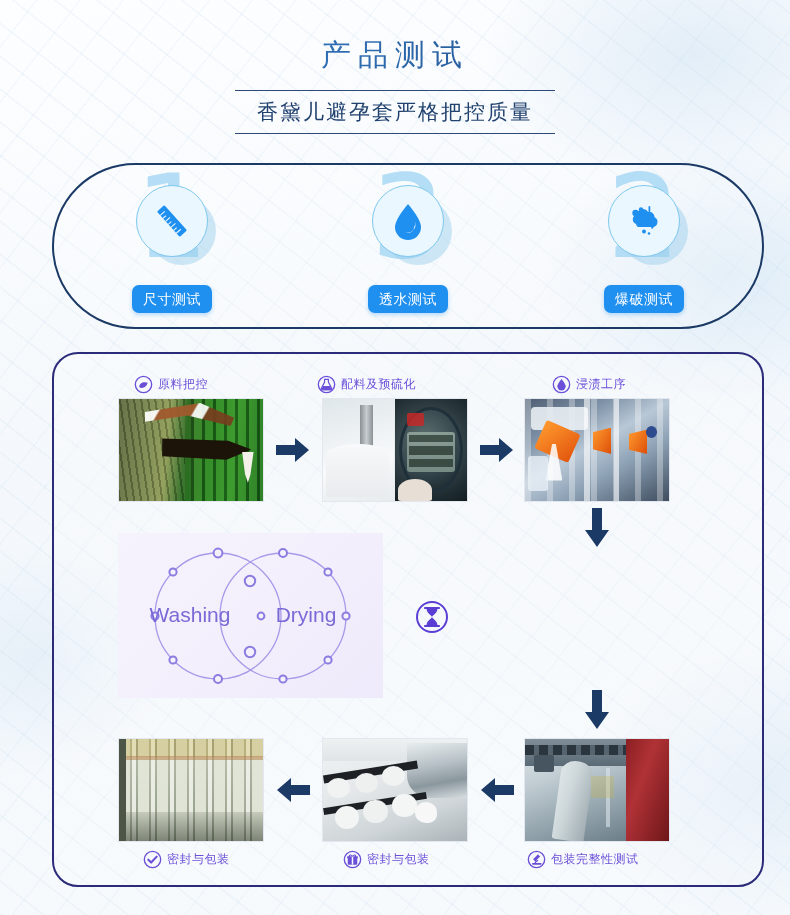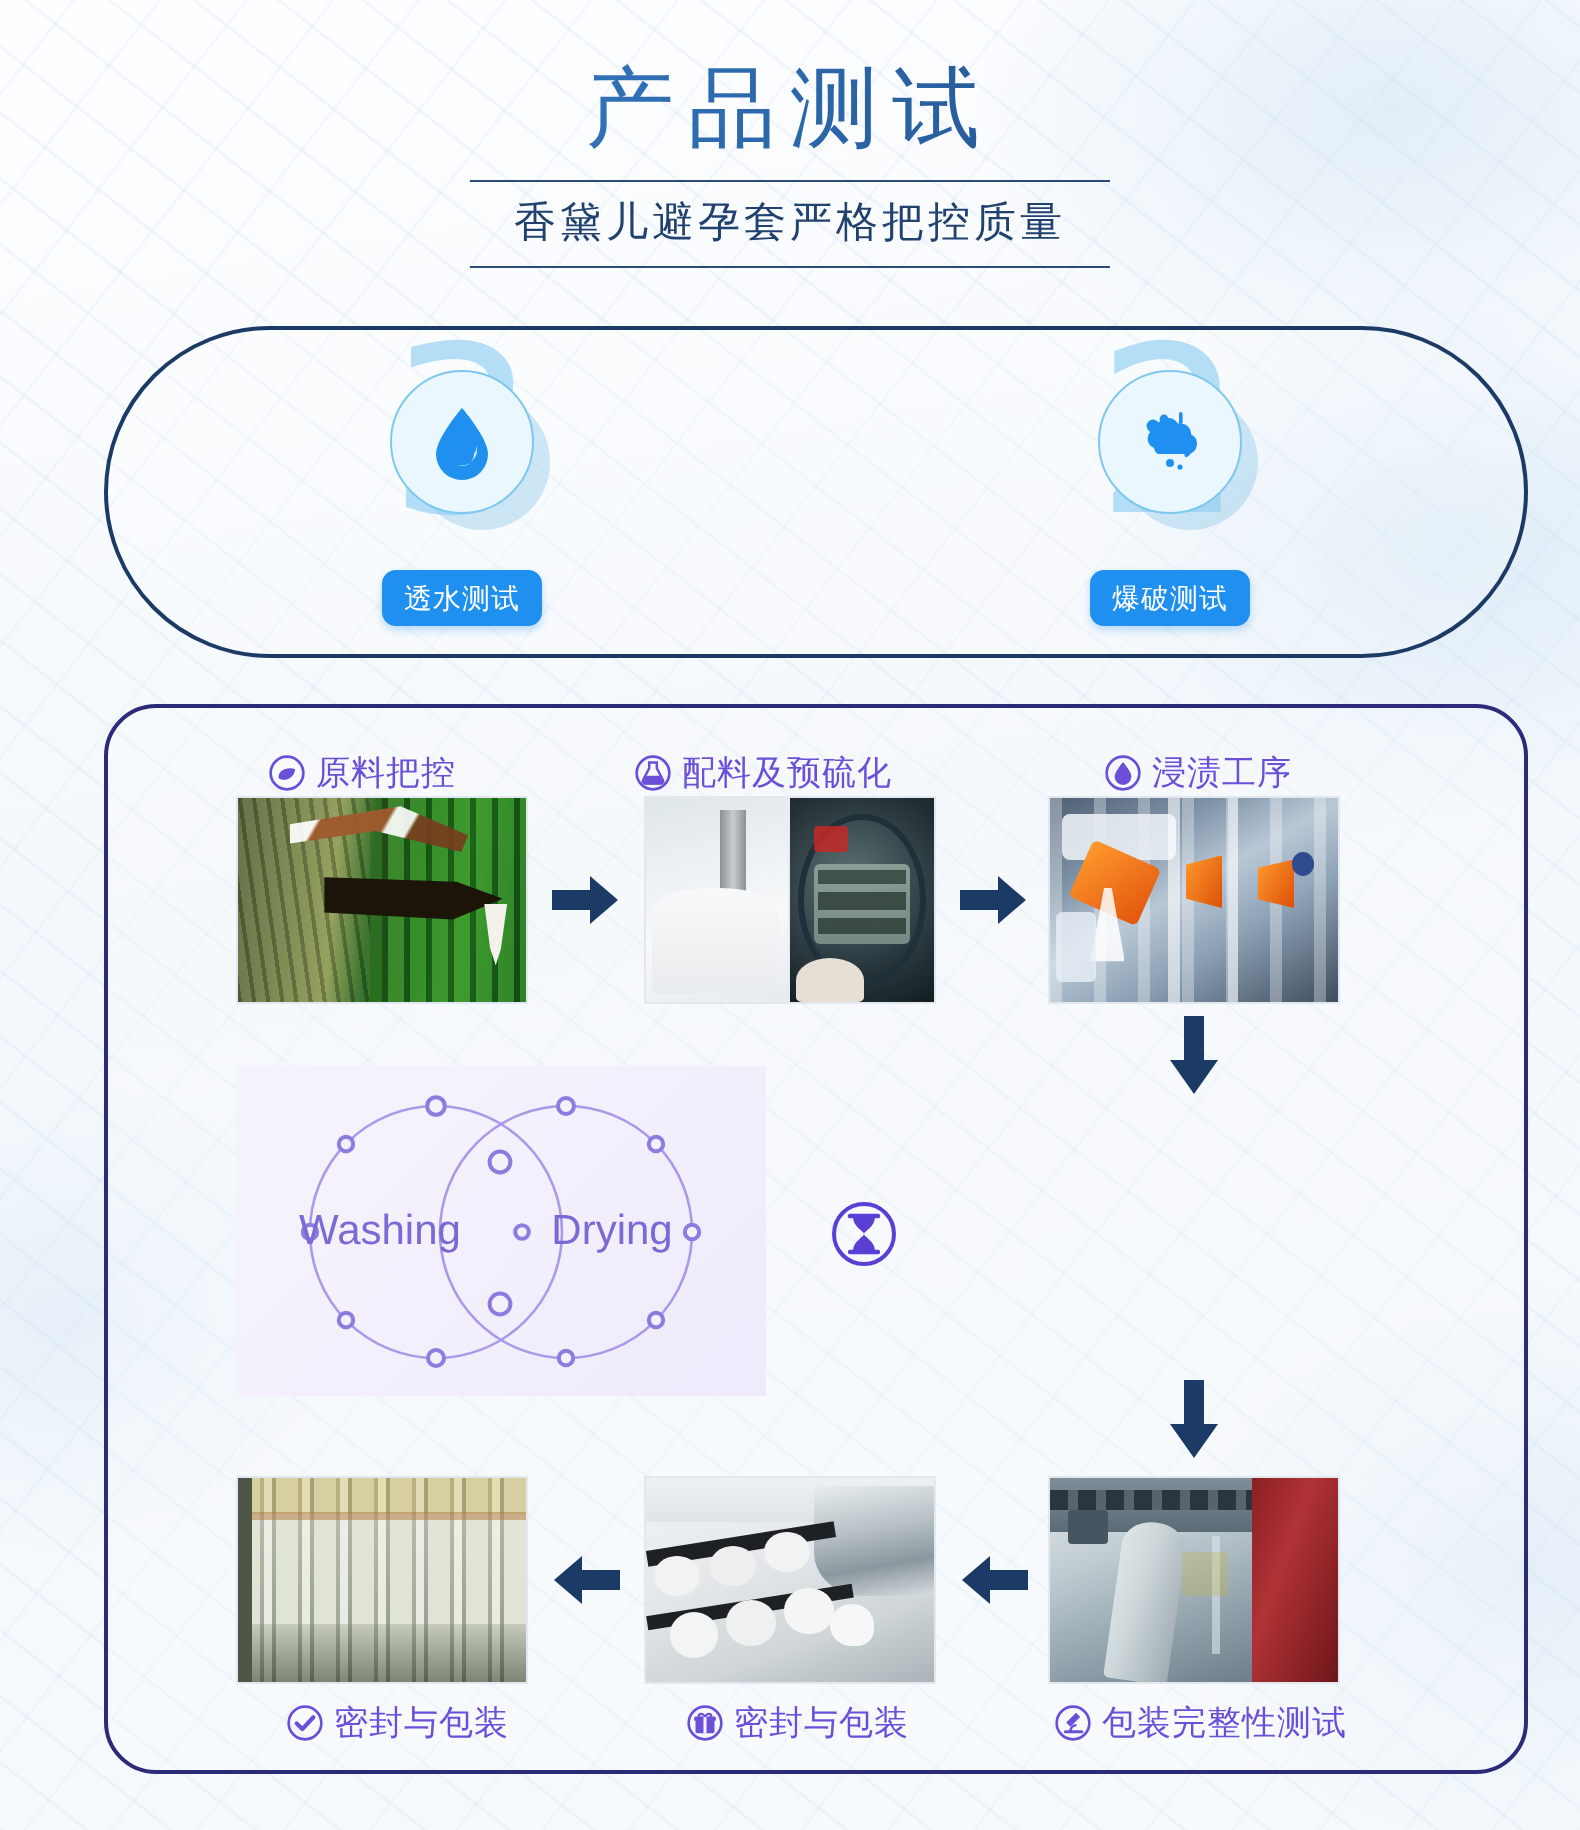--- a/index.html
+++ b/index.html
@@ -21,21 +21,21 @@
     position: absolute; inset: 0;
     background-image:
       repeating-linear-gradient(38deg, rgba(198,220,238,.22) 0px, rgba(198,220,238,.22) 1px, rgba(255,255,255,0) 2px, rgba(255,255,255,0) 26px),
       repeating-linear-gradient(-52deg, rgba(200,222,240,.17) 0px, rgba(200,222,240,.17) 1px, rgba(255,255,255,0) 2px, rgba(255,255,255,0) 34px);
     pointer-events: none;
   }
 
   
   .header { position: absolute; top: 26px; left: 0; width: 790px; text-align: center; }
   .title {
-    font-size: 44px; letter-spacing: 7px; font-weight: 400;
+    font-size: 30px; letter-spacing: 7px; font-weight: 400;
     background: linear-gradient(100deg, #3a8fd4 0%, #2f6fb5 40%, #1d3f72 100%);
     -webkit-background-clip: text; background-clip: text;
     -webkit-text-fill-color: transparent; color: #28558f;
     line-height: 58px;
   }
   .subwrap { width: 320px; margin: 6px auto 0; }
   .subtitle {
     font-size: 21px; color: #21416e; letter-spacing: 2px;
     border-top: 1.6px solid #2b4a77; border-bottom: 1.6px solid #2b4a77;
     padding: 8px 0 8px; line-height: 26px;
@@ -73,21 +73,21 @@
 
   
   .proc-panel {
     position: absolute; left: 52px; top: 352px; width: 712px; height: 535px;
     border: 2.2px solid #2b2b7a; border-radius: 26px;
     background: rgba(255,255,255,.2);
   }
 
   .proc-label {
     position: absolute; display: flex; align-items: center; gap: 5px;
-    color: #6b4fd8; font-size: 17px; letter-spacing: .5px; white-space: nowrap;
+    color: #6b4fd8; font-size: 12px; letter-spacing: .5px; white-space: nowrap;
   }
   .proc-label .lbl-ic { flex: 0 0 auto; display: flex; }
 
   .photo {
     position: absolute; border: 1px solid #e3e7ef;
     background: #ccc; overflow: hidden;
   }
   .photo > div { position: absolute; inset: 0; }
 
   .arrow { position: absolute; }
@@ -110,20 +110,40 @@
 <div class="header">
   <div class="title">产品测试</div>
   <div class="subwrap">
     <div class="subtitle">香黛儿避孕套严格把控质量</div>
   </div>
 </div>
 
 <div class="steps-panel">
   <div class="steps-row">
 
+    <div class="step">
+      <div class="big-num">1</div>
+      <div class="icon-circle">
+        <svg width="40" height="40" viewBox="0 0 40 40">
+          <g transform="rotate(-42 20 20)">
+            <rect x="15" y="3" width="10" height="34" rx="1.2" fill="#1f8ff0"></rect>
+            <g stroke="#eaf7fe" stroke-width="1.1">
+              <line x1="15" y1="8" x2="21" y2="8"></line>
+              <line x1="15" y1="12" x2="19" y2="12"></line>
+              <line x1="15" y1="16" x2="21" y2="16"></line>
+              <line x1="15" y1="20" x2="19" y2="20"></line>
+              <line x1="15" y1="24" x2="21" y2="24"></line>
+              <line x1="15" y1="28" x2="19" y2="28"></line>
+              <line x1="15" y1="32" x2="21" y2="32"></line>
+            </g>
+          </g>
+        </svg>
+      </div>
+      <div class="pill">尺寸测试</div>
+    </div>
 
     <div class="step">
       <div class="big-num">3</div>
       <div class="icon-circle">
         <svg width="40" height="42" viewBox="0 0 40 42">
           <path d="M20 4C20 4 7 19 7 27a13 13 0 0 0 26 0C33 19 20 4 20 4z" fill="#1f8ff0"></path>
           <path d="M26 27a6 6 0 0 1-8.5 5.5A8 8 0 0 0 27 22a6 6 0 0 1-1 5z" fill="#eaf7fe" opacity=".9"></path>
         </svg>
       </div>
       <div class="pill">透水测试</div>

